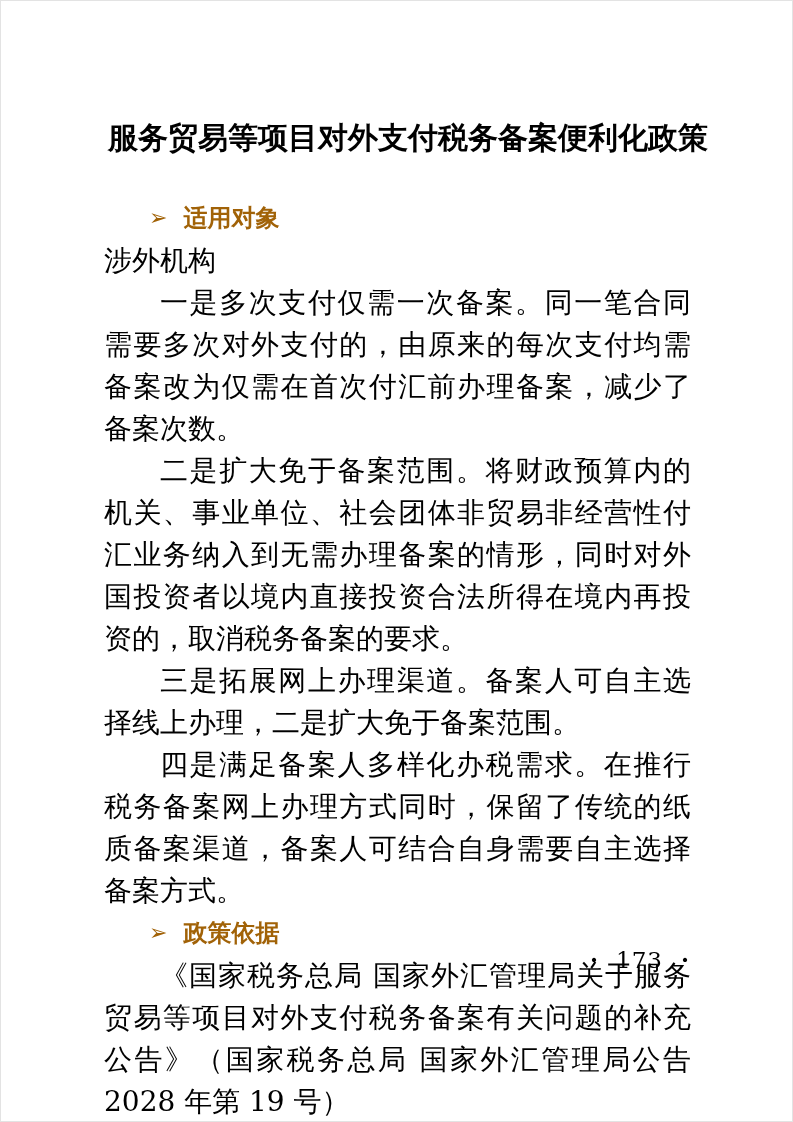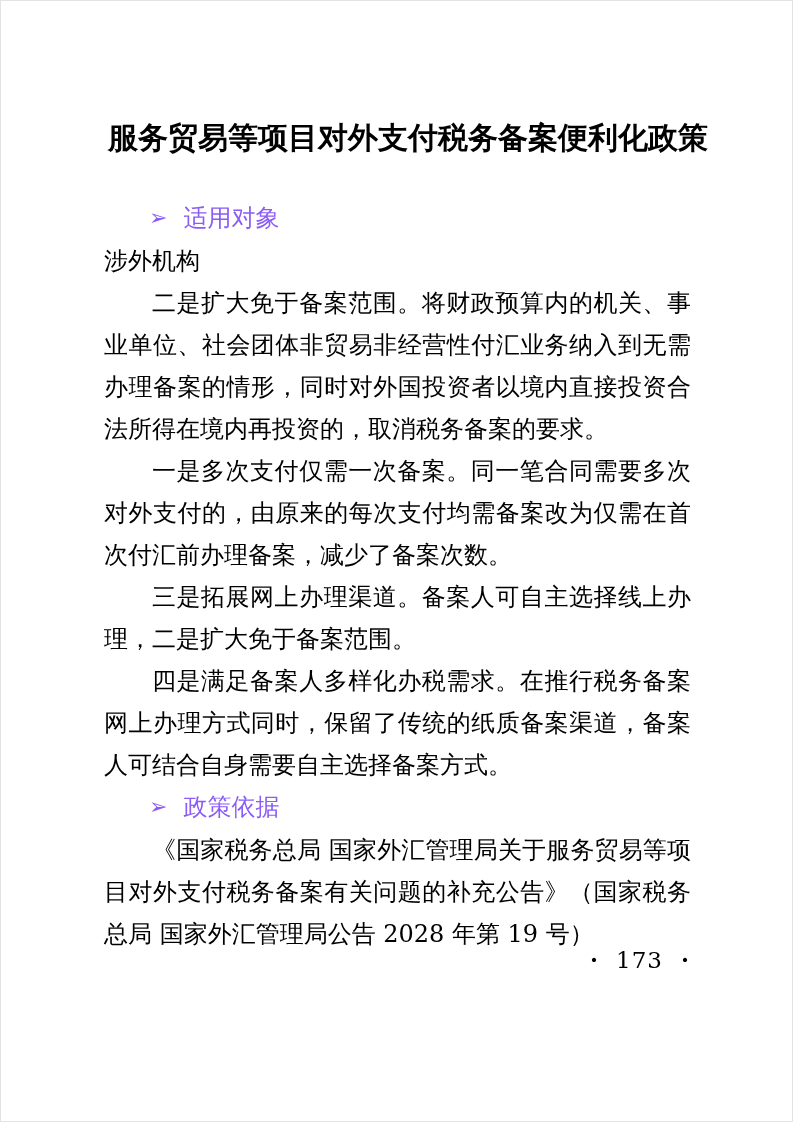--- a/index.html
+++ b/index.html
@@ -29,35 +29,35 @@
     line-height: 50px;
     letter-spacing: 0px;
     white-space: nowrap;
     color: #000000;
   }
   .content {
     width: 587px;
   }
   .heading {
     font-family: "DejaVu Sans", "Liberation Sans", sans-serif;
-    font-weight: 400;
+    font-weight: 700;
     font-size: 24px;
     line-height: 42px;
     padding-left: 45px;
-    color: #8b5cf6;
+    color: #a16207;
   }
   .heading .bullet {
     display: inline-block;
     margin-right: 16px;
     font-size: 22px;
     transform: translateY(-1px);
   }
   p.body {
     margin: 0;
-    font-size: 24px;
+    font-size: 28px;
     line-height: 42px;
     text-align: justify;
     text-align-last: left;
     color: #000000;
   }
   p.body.indent {
     text-indent: 2em;
   }
   .footer {
     position: absolute;
@@ -86,23 +86,23 @@
 
   <div class="content">
 
     <div class="heading">
       <span class="bullet">➢</span><span>适用对象</span>
     </div>
 
     <p class="body">涉外机构</p>
 
 
+    <p class="body indent">一是多次支付仅需一次备案。同一笔合同需要多次对外支付的，由原来的每次支付均需备案改为仅需在首次付汇前办理备案，减少了备案次数。</p>
+
     <p class="body indent">二是扩大免于备案范围。将财政预算内的机关、事业单位、社会团体非贸易非经营性付汇业务纳入到无需办理备案的情形，同时对外国投资者以境内直接投资合法所得在境内再投资的，取消税务备案的要求。</p>
-
-    <p class="body indent">一是多次支付仅需一次备案。同一笔合同需要多次对外支付的，由原来的每次支付均需备案改为仅需在首次付汇前办理备案，减少了备案次数。</p>
 
     <p class="body indent">三是拓展网上办理渠道。备案人可自主选择线上办理，二是扩大免于备案范围。</p>
 
     <p class="body indent">四是满足备案人多样化办税需求。在推行税务备案网上办理方式同时，保留了传统的纸质备案渠道，备案人可结合自身需要自主选择备案方式。</p>
 
     <div class="heading">
       <span class="bullet">➢</span><span>政策依据</span>
     </div>
 
     <p class="body indent">《国家税务总局 国家外汇管理局关于服务贸易等项目对外支付税务备案有关问题的补充公告》（国家税务总局 国家外汇管理局公告 2028 年第 19 号）</p>

